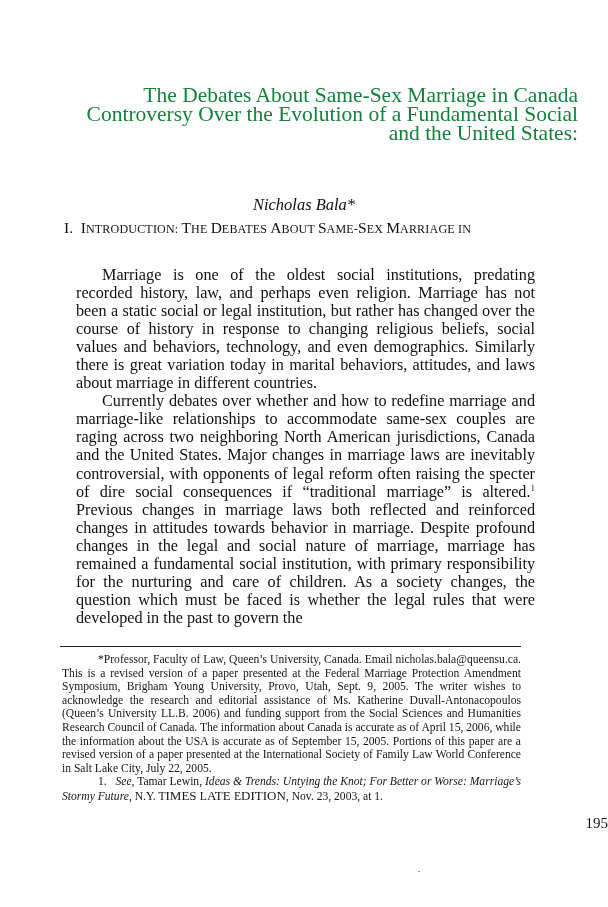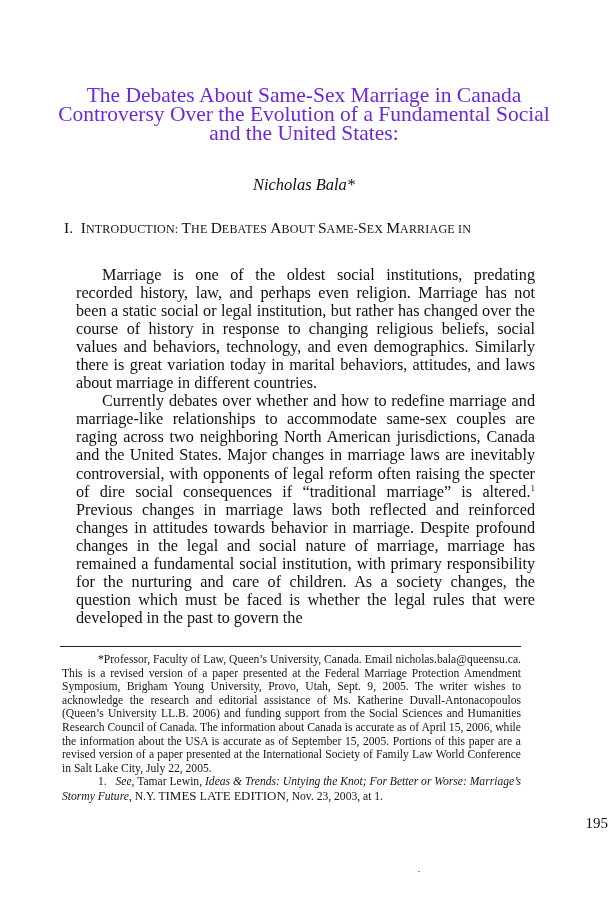--- a/index.html
+++ b/index.html
@@ -19,30 +19,30 @@
       position: absolute;
       left: 0; top: 0;
       width: 608px;
       height: 907px;
     }
     .title-block {
       position: absolute;
       left: 30px;
       width: 548px;
       top: 86px;
-      text-align: center;
+      text-align: right;
       font-size: 21.5px;
       line-height: 19px;
-      color: #6d28d9;
+      color: #15803d;
     }
     .title-line { white-space: nowrap; }
     .author {
       position: absolute;
       left: 0; width: 608px;
-      top: 176px;
+      top: 196px;
       text-align: center;
       font-style: italic;
       font-size: 16.5px;
       line-height: 18px;
     }
     .heading {
       position: absolute;
       left: 62px;
       width: 460px;
       top: 218px;

